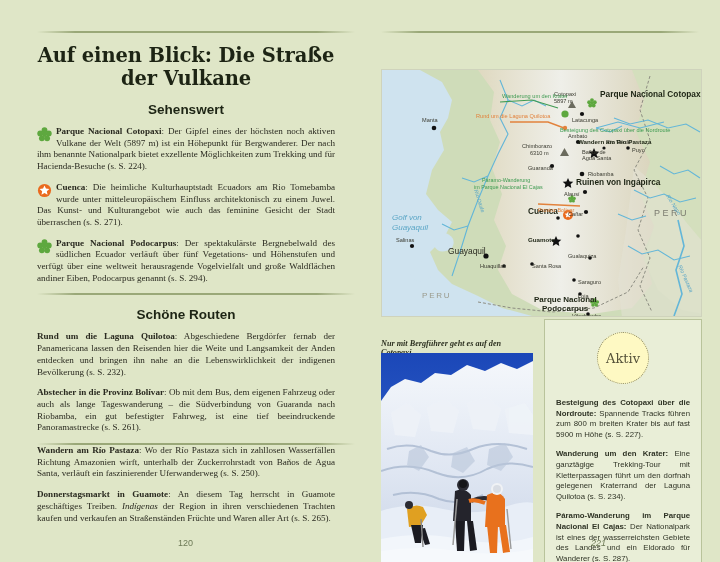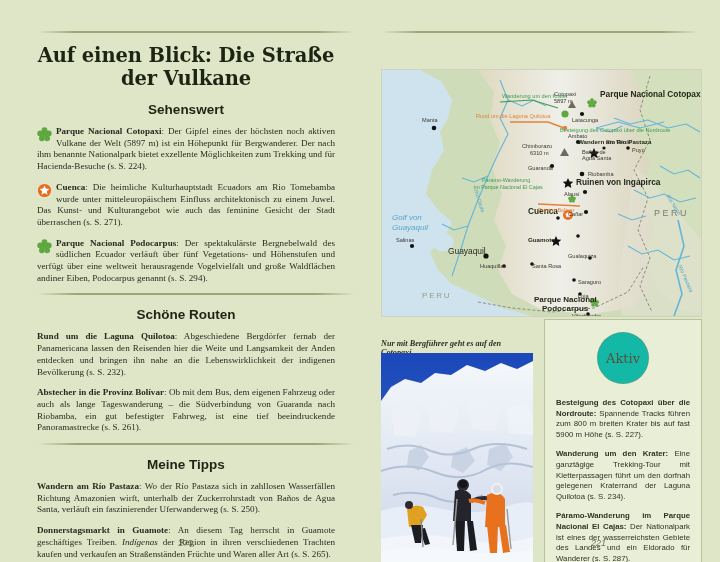--- a/index.html
+++ b/index.html
@@ -123,21 +123,21 @@
   .aktiv-box {
     position: absolute;
     left: 172px; top: 288px;
     width: 158px; height: 245px;
     background: #e9eed7;
     border: 1px solid #b9c39b;
   }
   .aktiv-badge-wrap { display: flex; justify-content: center; padding-top: 12px; }
   .aktiv-badge {
     width: 52px; height: 52px; border-radius: 50%;
-    background: #14b8a6;
+    background: #fef9c3;
     border: 1.6px dotted #8e8a63;
     display: flex; align-items: center; justify-content: center;
     font-family: "DejaVu Serif", "Liberation Serif", serif;
     font-size: 13px;
     color: #55523a;
   }
   .aktiv-body { padding: 14px 11px 0 11px; }
   .aktiv-item {
     font-family: "Liberation Sans", sans-serif;
     font-size: 7.8px;
@@ -215,33 +215,32 @@
       <div class="entry">
         <span class="lead">Rund um die Laguna Quilotoa</span><span>: Abgeschiedene Bergdörfer fernab der Panamericana lassen den Reisenden hier die Weite und Langsamkeit der Anden entdecken und bringen ihn nahe an die Lebenswirklichkeit der indigenen Bevölkerung (s. S. 232).</span>
       </div>
 
       <div class="entry">
         <span class="lead">Abstecher in die Provinz Bolívar</span><span>: Ob mit dem Bus, dem eigenen Fahrzeug oder auch als lange Tageswanderung – die Südverbindung von Guaranda nach Riobamba, ein gut befestigter Fahrweg, ist eine tief beeindruckende Panoramastrecke (s. S. 261).</span>
       </div>
 
       <div class="rule sec-rule"></div>
 
-      <div class="section-head">Meine Tipps</div>
 
       <div class="entry">
         <span class="lead">Wandern am Río Pastaza</span><span>: Wo der Río Pastaza sich in zahllosen Wasserfällen Richtung Amazonien wirft, unterhalb der Zuckerrohrstadt von Baños de Agua Santa, verläuft ein faszinierender Uferwanderweg (s. S. 250).</span>
       </div>
 
       <div class="entry">
         <span class="lead">Donnerstagsmarkt in Guamote</span><span>: An diesem Tag herrscht in Guamote geschäftiges Treiben. </span><span class="ital">Indígenas</span><span> der Region in ihren verschiedenen Trachten kaufen und verkaufen an Straßenständen Früchte und Waren aller Art (s. S. 265).</span>
       </div>
 
     </div>
 
-    <div class="folio folio-left">270</div>
+    <div class="folio folio-left">120</div>
   </div>
 
   <div class="page page-right">
     <div class="right-inner">
 
       <div class="rule map-rule"></div>
 
       <div class="map">
         <svg width="321" height="248" viewBox="0 0 321 248">
           <defs>

